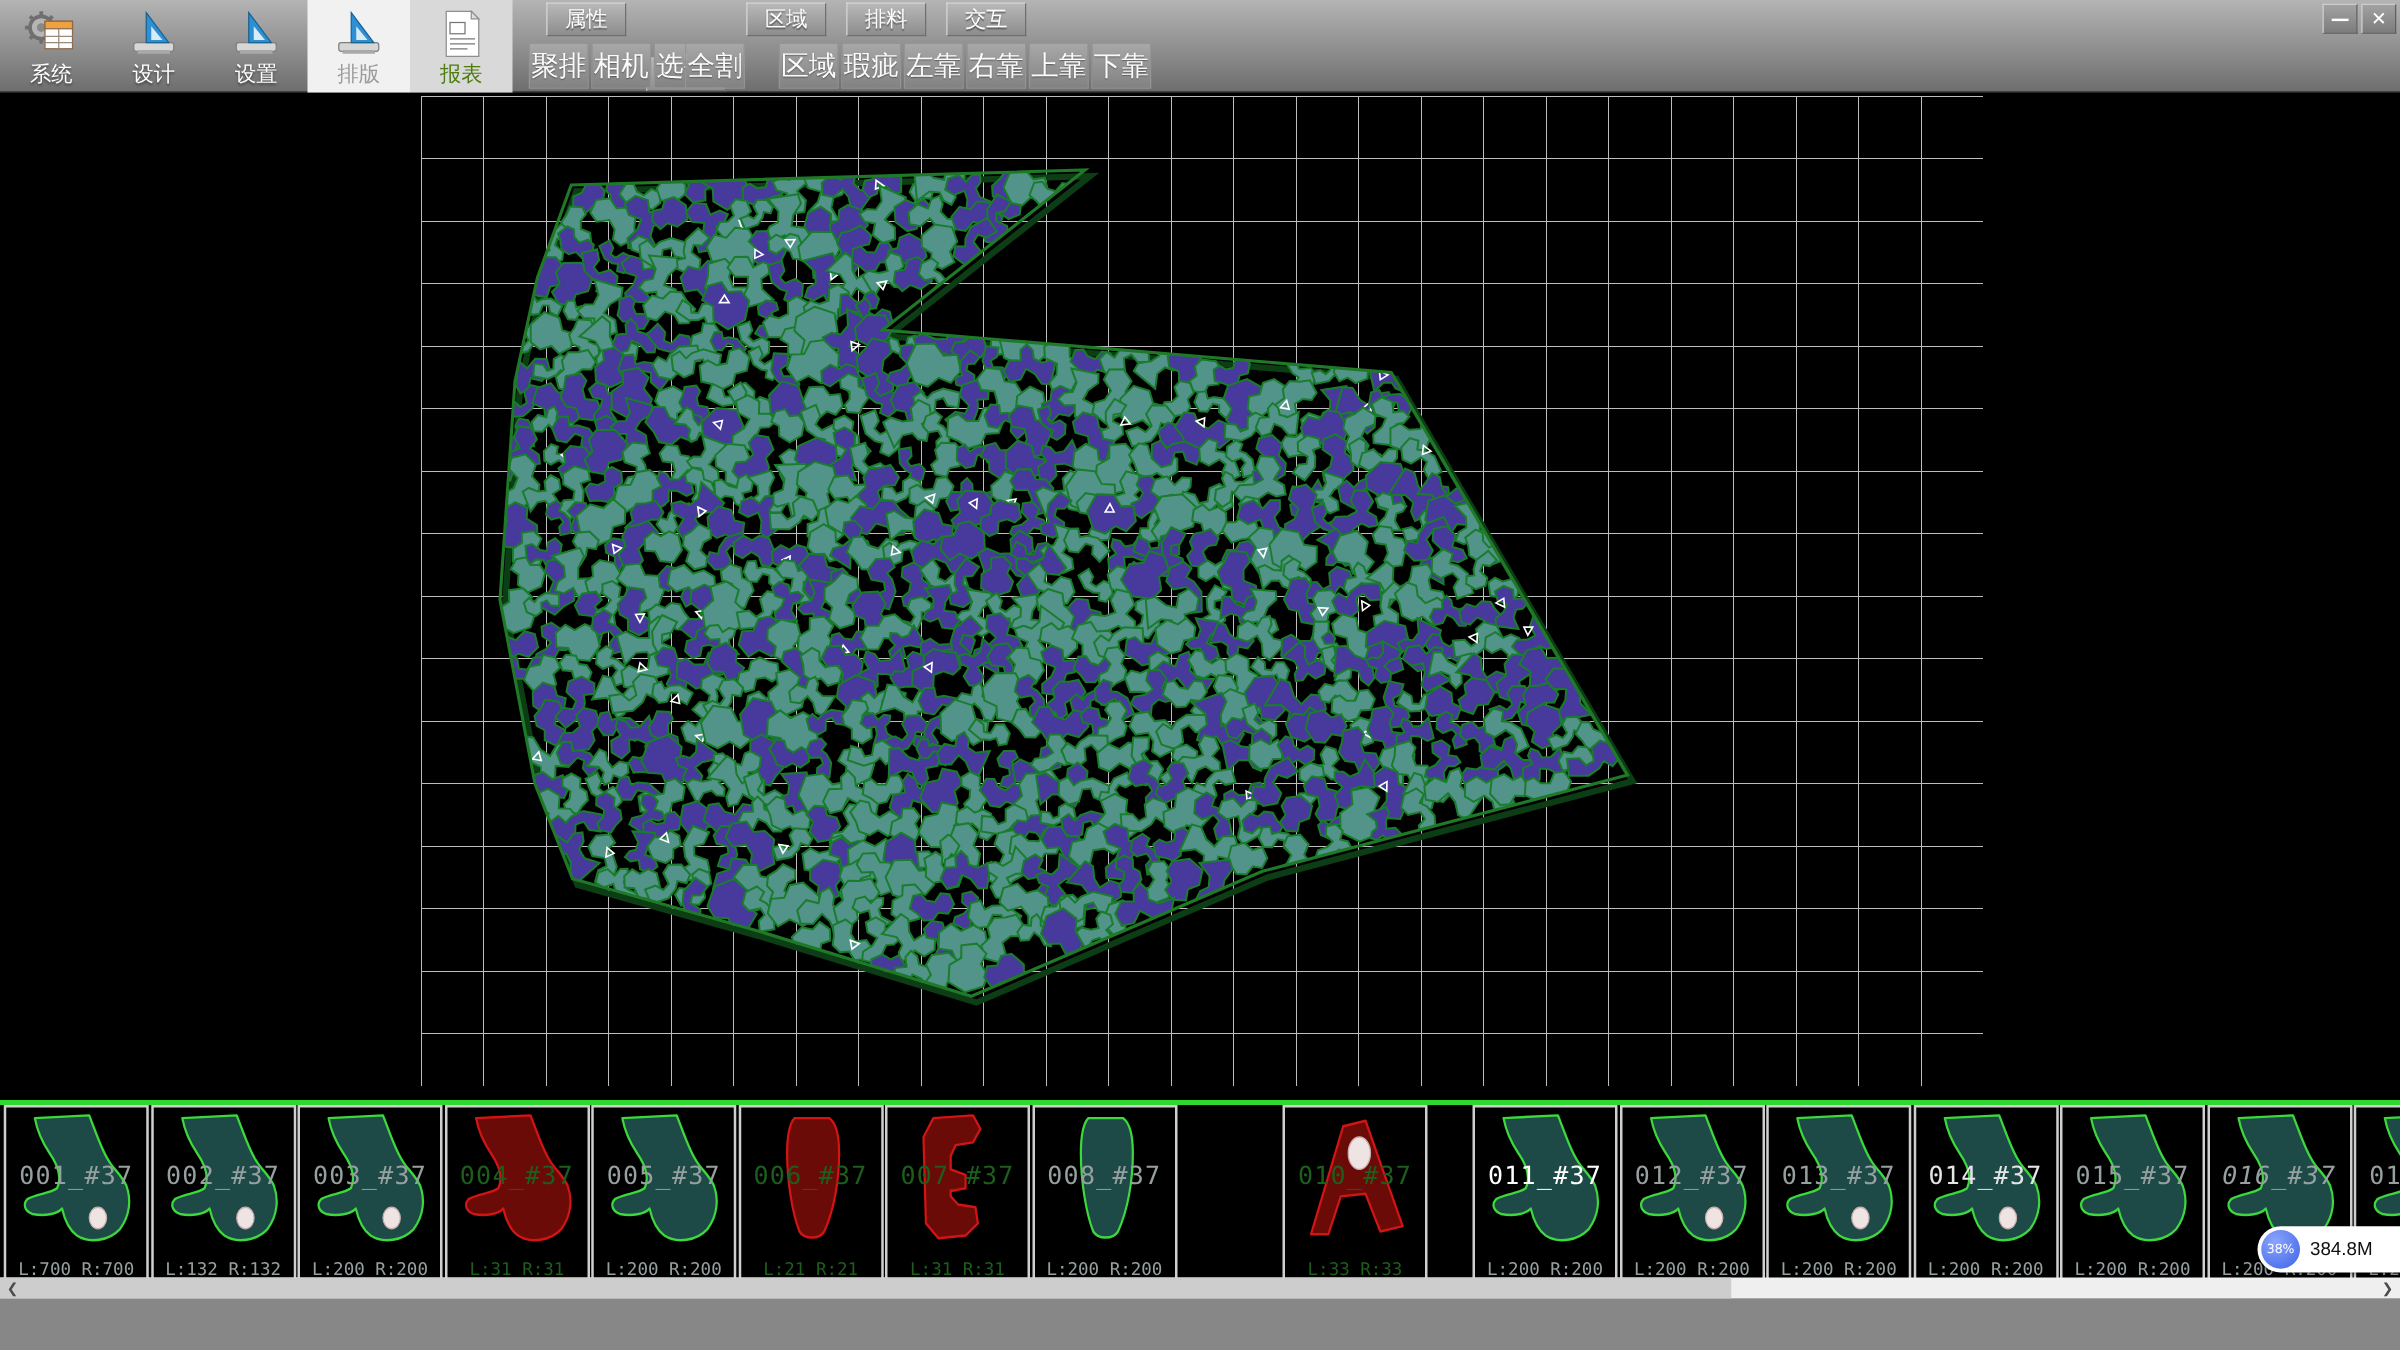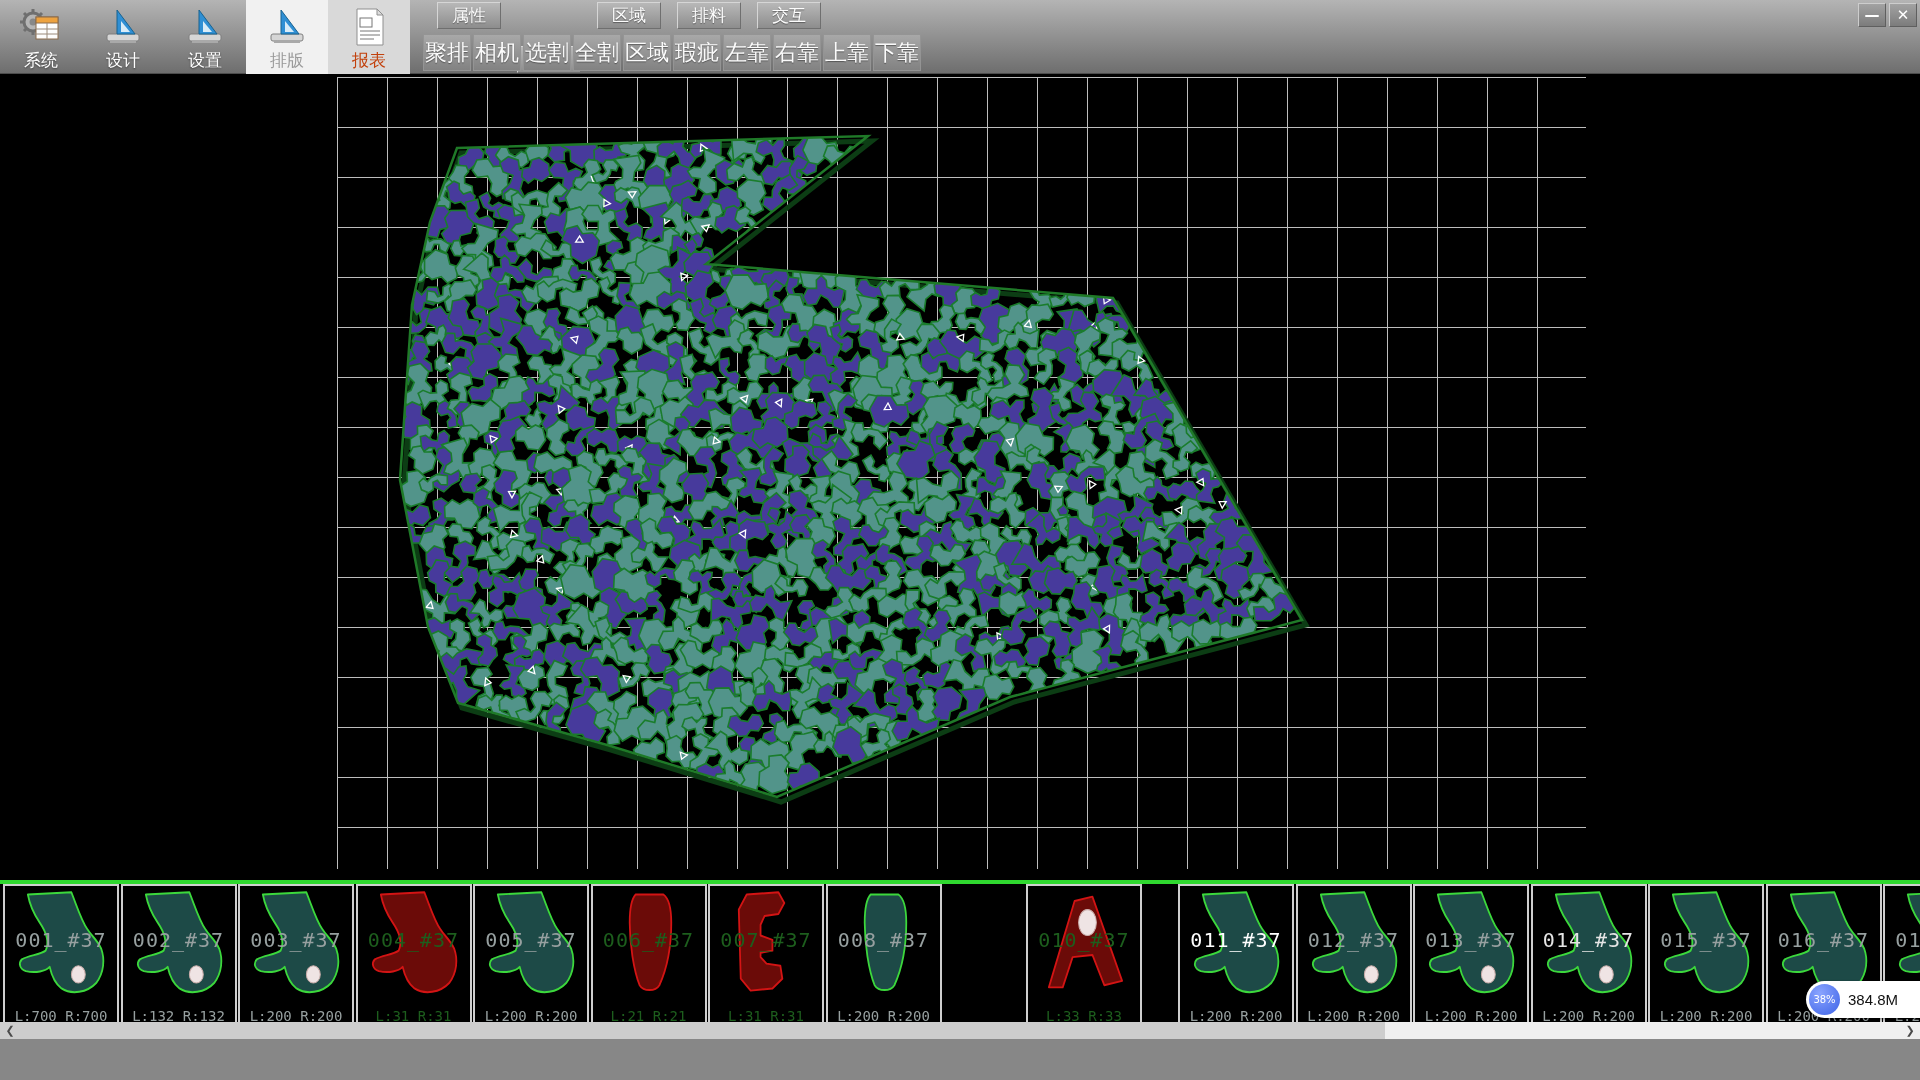--- a/index.html
+++ b/index.html
@@ -9,21 +9,21 @@
 
   
   #toolbar{position:absolute;top:0;left:0;width:1920px;height:74px;
     background:linear-gradient(#b4b4b4,#6e6e6e);border-bottom:1px solid #4c4c4c;}
   .app-btn{position:absolute;top:0;height:74px;width:82px;display:flex;flex-direction:column;
     align-items:center;justify-content:flex-end;padding-bottom:4px;cursor:pointer;}
   .app-btn .lbl{font-size:17px;color:#fff;text-shadow:0 1px 2px rgba(0,0,0,.45);line-height:1.1;}
   .app-btn.selected{background:#f1f1f1;}
   .app-btn.selected .lbl{color:#9a9a9a;text-shadow:none;}
   .app-btn.light{background:#d9d9d9;}
-  .app-btn.light .lbl{color:#c2410c;text-shadow:none;}
+  .app-btn.light .lbl{color:#4d7c0f;text-shadow:none;}
   .app-icon{width:44px;height:44px;margin-bottom:2px;}
 
   .tab-btn{position:absolute;top:2px;height:27px;width:64px;
     background:linear-gradient(#b8b8b8,#8d8d8d);border:1px solid;
     border-color:#d6d6d6 #6f6f6f #6f6f6f #d6d6d6;color:#fdfdfd;font-size:17px;
     display:flex;align-items:center;justify-content:center;
     text-shadow:0 1px 1px rgba(0,0,0,.4);cursor:pointer;}
   .act-btn{position:absolute;top:34px;height:37px;width:48px;
     background:linear-gradient(#a8a8a8,#828282);border:1px solid #949494;
     color:#fbfbfb;font-size:22px;display:flex;align-items:center;justify-content:center;
@@ -153,21 +153,21 @@
     <div id="action-row">
         <div class="act-btn" style="left: 423px;">
           <span>聚排</span>
         </div>
         <div class="act-btn" style="left: 473px;">
           <span>相机</span>
         </div>
         <div class="act-btn" style="left: 523px;">
           <span>选割</span>
         </div>
-        <div class="act-btn" style="left: 573px;">
+        <div class="act-btn" style="left: 548px;">
           <span>全割</span>
         </div>
         <div class="act-btn" style="left: 623px;">
           <span>区域</span>
         </div>
         <div class="act-btn" style="left: 673px;">
           <span>瑕疵</span>
         </div>
         <div class="act-btn" style="left: 723px;">
           <span>左靠</span>
@@ -1099,21 +1099,21 @@
         <svg class="thumb-svg" viewBox="0 0 100 100" preserveAspectRatio="none">
           <path d="M16 6 L60 4 C66 18 70 30 76 38 C80 44 86 48 90 56 C94 66 93 78 85 88 C76 97 60 99 50 93 C44 89 40 81 38 73 C34 77 24 79 14 77 C8 75 6 70 10 66 C18 62 28 62 34 58 C38 50 34 40 28 32 C22 24 18 16 16 6 Z" fill="#1d4a47" stroke="#3cd83c" stroke-width="1.8" stroke-linejoin="round"></path>
         </svg>
         <div class="thumb-id" style="color: rgb(151, 160, 160); text-align: center;">015_#37</div>
         <div class="thumb-lr" style="color: rgb(151, 160, 160);">L:200 R:200</div>
       </div>
       <div class="thumb-cell" style="left: 1765.5px;">
         <svg class="thumb-svg" viewBox="0 0 100 100" preserveAspectRatio="none">
           <path d="M16 6 L60 4 C66 18 70 30 76 38 C80 44 86 48 90 56 C94 66 93 78 85 88 C76 97 60 99 50 93 C44 89 40 81 38 73 C34 77 24 79 14 77 C8 75 6 70 10 66 C18 62 28 62 34 58 C38 50 34 40 28 32 C22 24 18 16 16 6 Z" fill="#1d4a47" stroke="#3cd83c" stroke-width="1.8" stroke-linejoin="round"></path>
         </svg>
-        <div class="thumb-id" style="color: rgb(151, 160, 160);">016_#37</div>
+        <div class="thumb-id" style="color: rgb(151, 160, 160); font-style: italic;">016_#37</div>
         <div class="thumb-lr" style="color: rgb(151, 160, 160);">L:200 R:200</div>
       </div>
       <div class="thumb-cell" style="left: 1883px;">
         <svg class="thumb-svg" viewBox="0 0 100 100" preserveAspectRatio="none">
           <path d="M16 6 L60 4 C66 18 70 30 76 38 C80 44 86 48 90 56 C94 66 93 78 85 88 C76 97 60 99 50 93 C44 89 40 81 38 73 C34 77 24 79 14 77 C8 75 6 70 10 66 C18 62 28 62 34 58 C38 50 34 40 28 32 C22 24 18 16 16 6 Z" fill="#1d4a47" stroke="#3cd83c" stroke-width="1.8" stroke-linejoin="round"></path>
         </svg>
         <div class="thumb-id" style="color: rgb(151, 160, 160);">017_#37</div>
         <div class="thumb-lr" style="color: rgb(151, 160, 160);">L:200 R:200</div>
       </div>
     </div>

